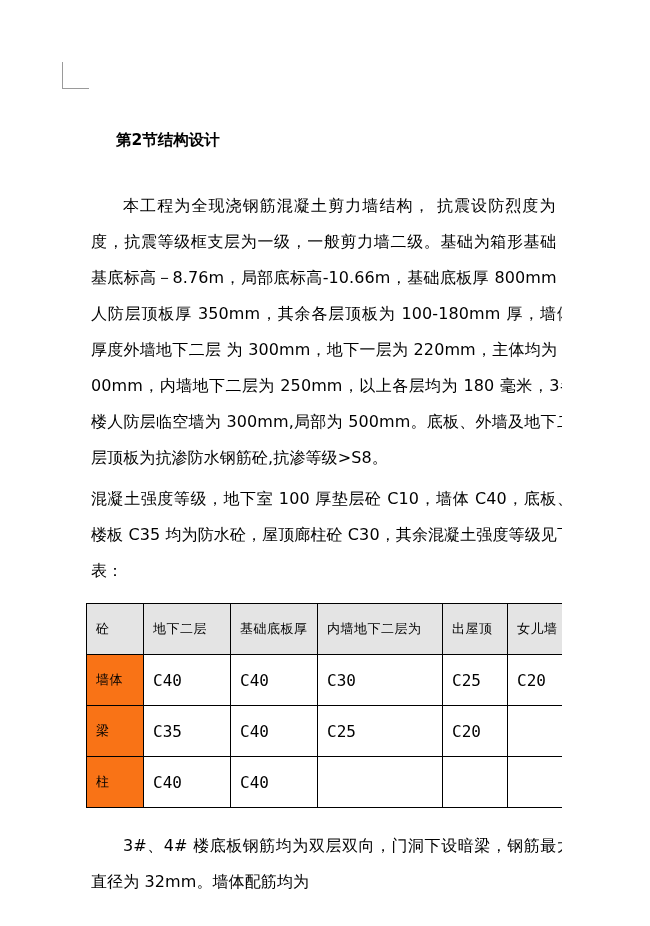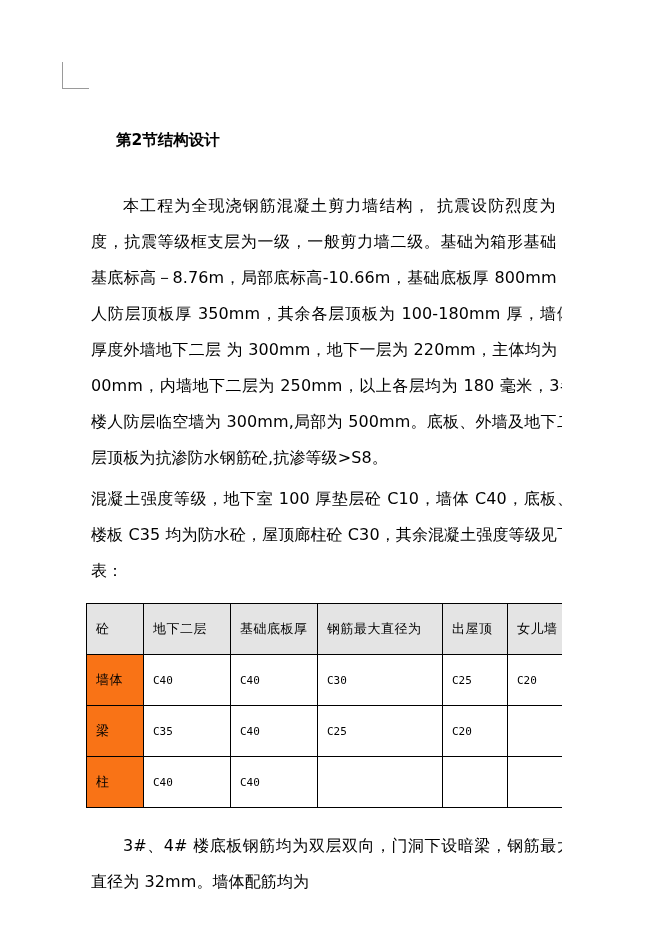--- a/index.html
+++ b/index.html
@@ -95,21 +95,21 @@
     background: #e4e4e4;
     letter-spacing: 0.5px;
   }
   table.spec tbody td.rowhead {
     background: #f97316;
     letter-spacing: 0.5px;
   }
   table.spec td.val {
     background: #ffffff;
     font-family: "DejaVu Sans Mono", "Liberation Mono", monospace;
-    font-size: 11px;
+    font-size: 16px;
   }
 
   
   col.c0 { width: 57px; }
   col.c1 { width: 87px; }
   col.c2 { width: 87px; }
   col.c3 { width: 125px; }
   col.c4 { width: 65px; }
   col.c5 { width: 71px; }
 
@@ -141,21 +141,21 @@
             <col class="c2">
           <col class="c3">
             <col class="c4">
             <col class="c5">
         </colgroup>
         <thead>
           <tr>
             <th>砼</th>
             <th>地下二层</th>
             <th>基础底板厚</th>
-            <th>钢筋最大直径为</th>
+            <th>内墙地下二层为</th>
             <th>出屋顶</th>
             <th>女儿墙</th>
           </tr>
         </thead>
         <tbody>
           <tr>
             <td class="rowhead">墙体</td>
             <td class="val">C40</td>
             <td class="val">C40</td>
             <td class="val">C30</td>

